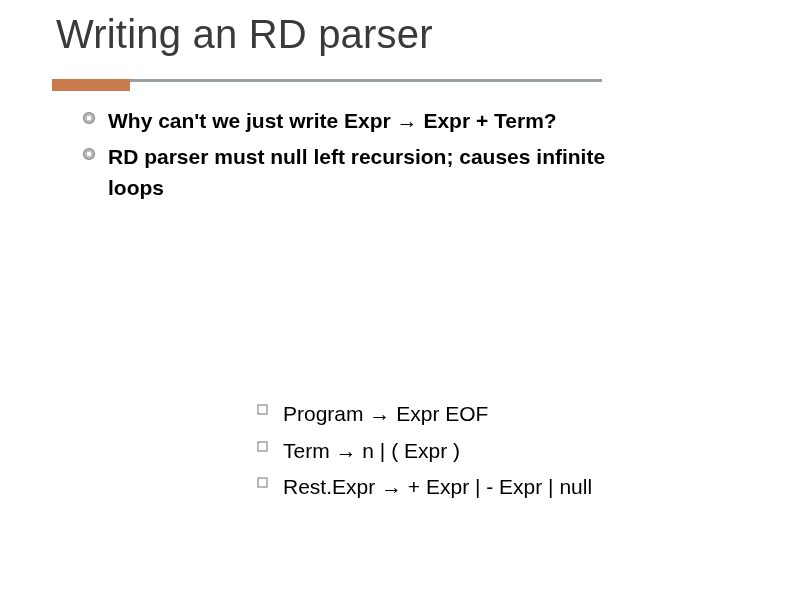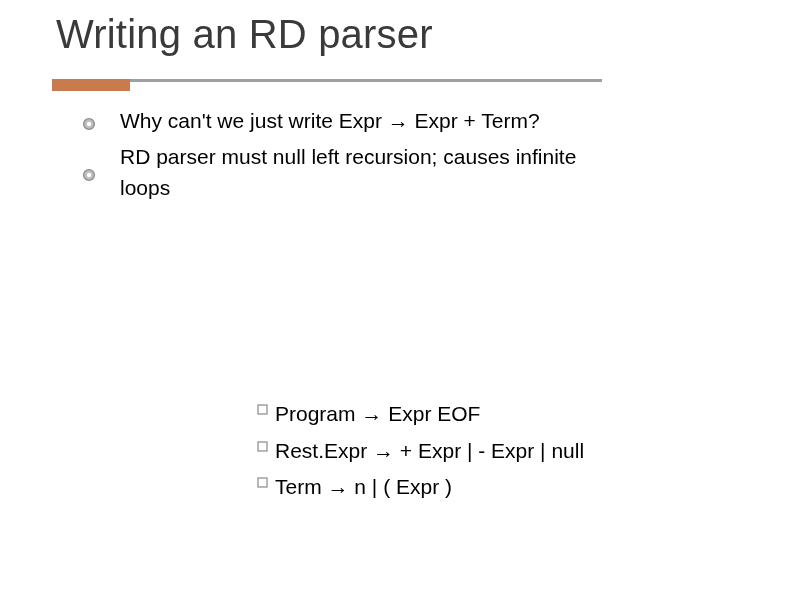--- a/index.html
+++ b/index.html
@@ -26,32 +26,33 @@
     height: 12px;
     background: #c97b4e;
   }
   .body {
     padding: 24px 40px 0 80px;
     font-size: 21px;
     line-height: 1.45;
   }
   .item {
     display: flex;
-    gap: 22px;
+    gap: 10px;
     margin-bottom: 6px;
-    align-items: center;
+    align-items: flex-start;
+    font-weight: bold;
   }
   .item .icon { flex: 0 0 18px; display: flex; justify-content: center; margin-top: 5px; }
   .item .txt { flex: 1; }
   .sublist {
     padding: 190px 0 0 175px;
   }
   .subitem {
     display: flex;
-    gap: 6px;
+    gap: 14px;
     margin-bottom: 6px;
     align-items: flex-start;
   }
   .subitem .icon { flex: 0 0 14px; display: flex; justify-content: center; margin-top: 5px; }
 </style>
 </head>
 <body>
 
 <div class="slide">
 
@@ -96,29 +97,29 @@
         <span class="txt">Program → Expr EOF</span>
       </div>
 
 
       <div class="subitem">
         <span class="icon">
           <svg width="11" height="11" viewBox="0 0 11 11">
               <rect x="1" y="1" width="9" height="9" fill="none" stroke="#9a9a9a" stroke-width="1.4"></rect>
             </svg>
         </span>
-        <span class="txt">Rest.Expr → + Expr | - Expr | null</span>
+        <span class="txt">Term → n | ( Expr )</span>
       </div>
 
       <div class="subitem">
         <span class="icon">
           <svg width="11" height="11" viewBox="0 0 11 11">
               <rect x="1" y="1" width="9" height="9" fill="none" stroke="#9a9a9a" stroke-width="1.4"></rect>
             </svg>
         </span>
-        <span class="txt">Term → n | ( Expr )</span>
+        <span class="txt">Rest.Expr → + Expr | - Expr | null</span>
       </div>
 
     </div>
 
   </div>
 
 </div>
 
 </body></html>

